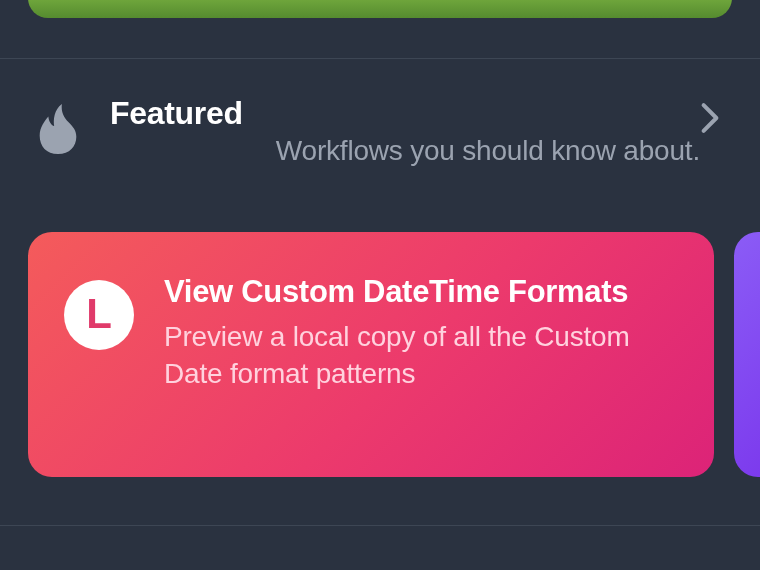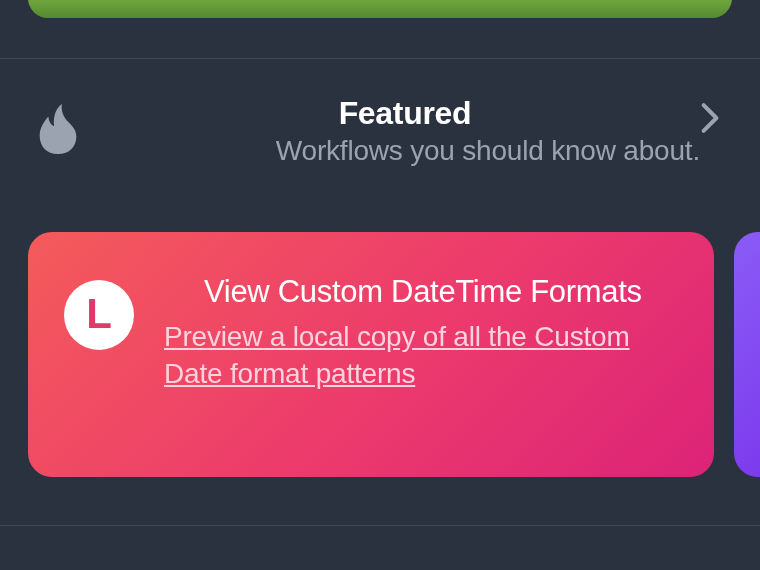--- a/index.html
+++ b/index.html
@@ -55,21 +55,20 @@
     .header-text {
       margin-left: 28px;
       flex: 1;
     }
     .header-title {
       font-size: 32px;
       font-weight: 600;
       color: #ffffff;
       letter-spacing: -0.3px;
       line-height: 1.1;
-      text-align: center;
     }
     .header-subtitle {
       font-size: 28px;
       font-weight: 400;
       color: #9ba3b0;
       margin-top: 4px;
       letter-spacing: -0.2px;
       text-align: right;
     }
     .chevron {
@@ -114,34 +113,32 @@
       color: #e03a6a;
       line-height: 1;
       margin-top: -2px;
     }
     .card-text {
       margin-left: 30px;
       flex: 1;
     }
     .card-title {
       font-size: 31px;
-      font-weight: 400;
+      font-weight: 700;
       color: #ffffff;
       letter-spacing: -0.3px;
       line-height: 1.15;
-      margin-left: 40px;
     }
     .card-subtitle {
       font-size: 28px;
       font-weight: 400;
       color: #ffd2de;
       margin-top: 8px;
       letter-spacing: -0.2px;
       line-height: 1.35;
-      text-decoration: underline;
     }
     .peek-card {
       width: 30px;
       height: 245px;
       border-radius: 24px 0 0 24px;
       background: linear-gradient(135deg, #8b5cf6, #7c3aed);
       flex-shrink: 0;
     }
   </style>
 </head>

